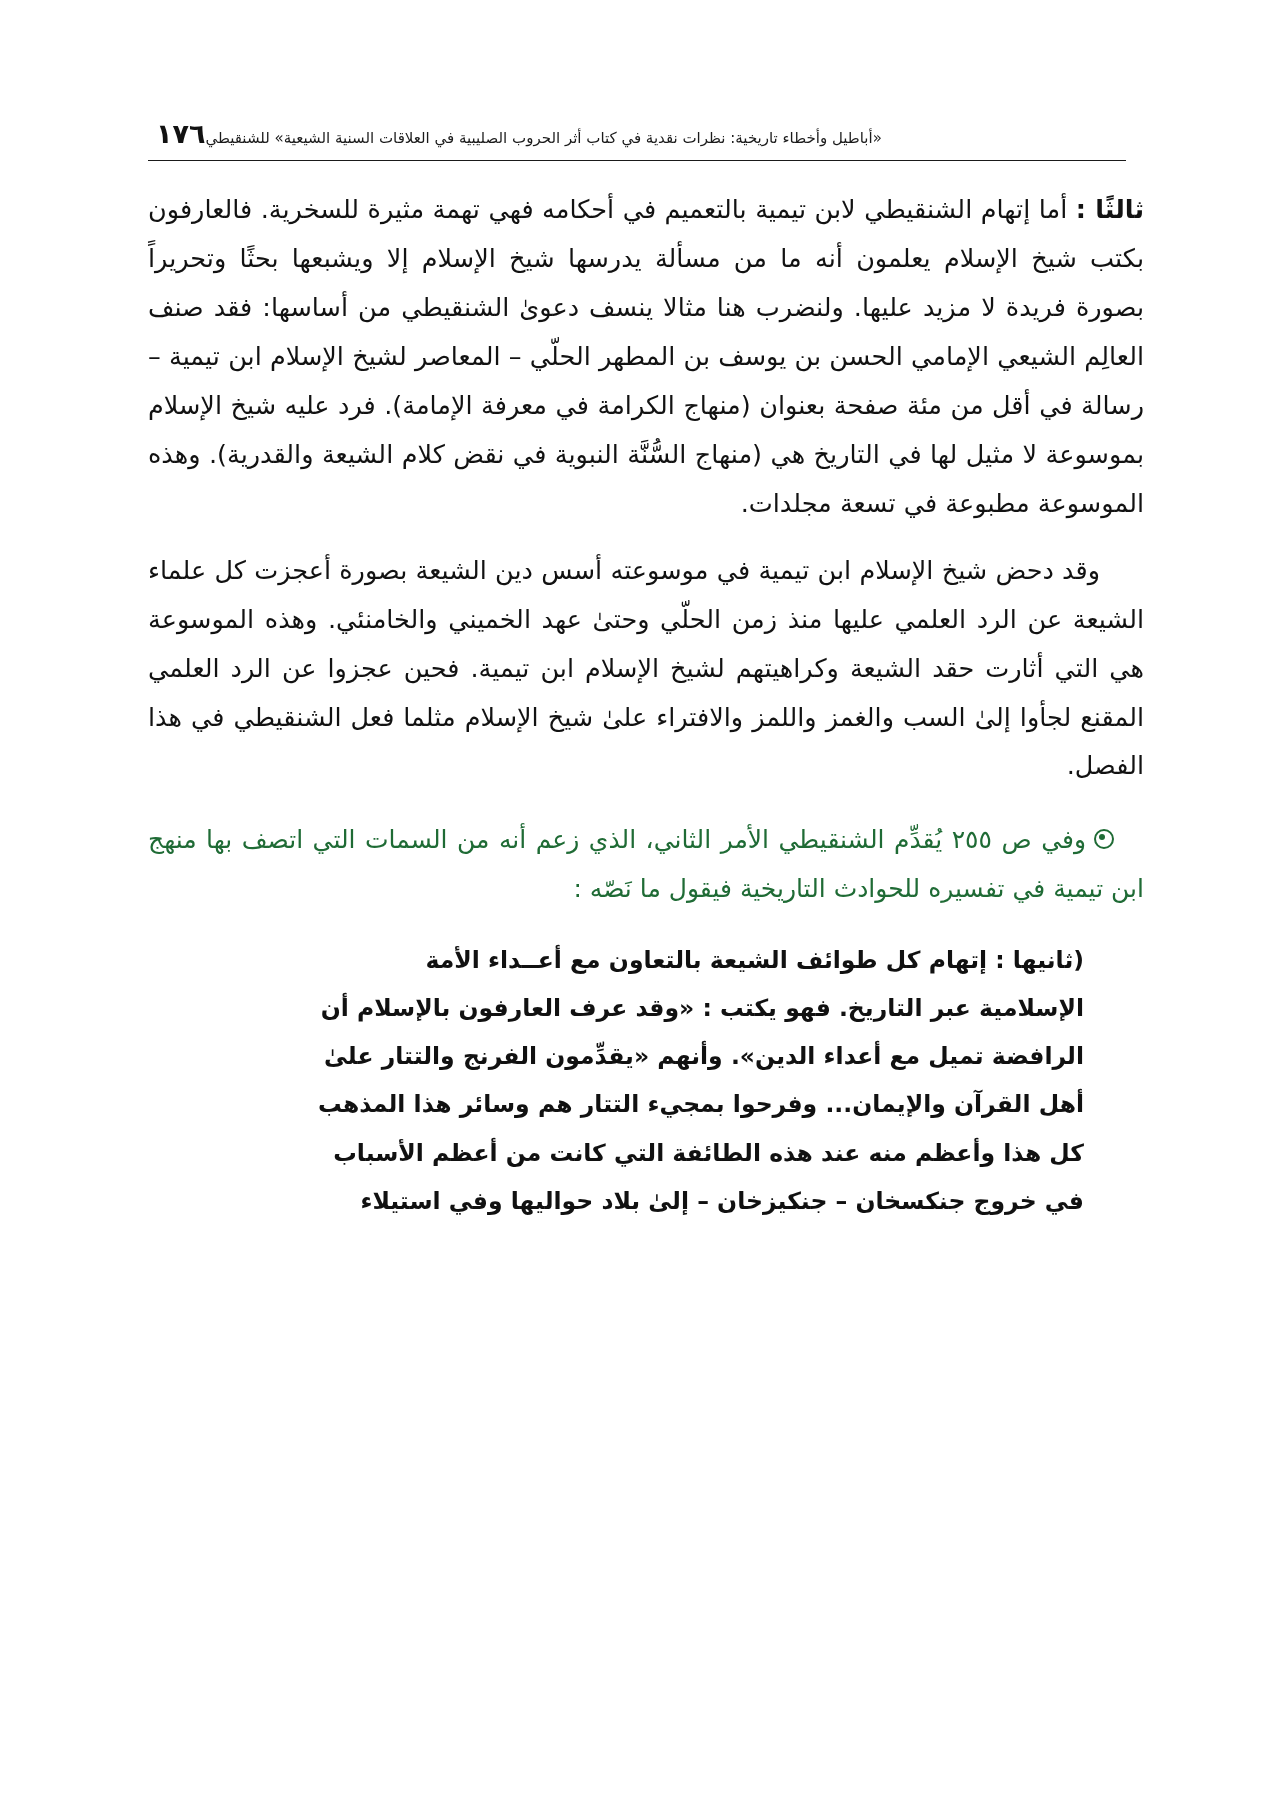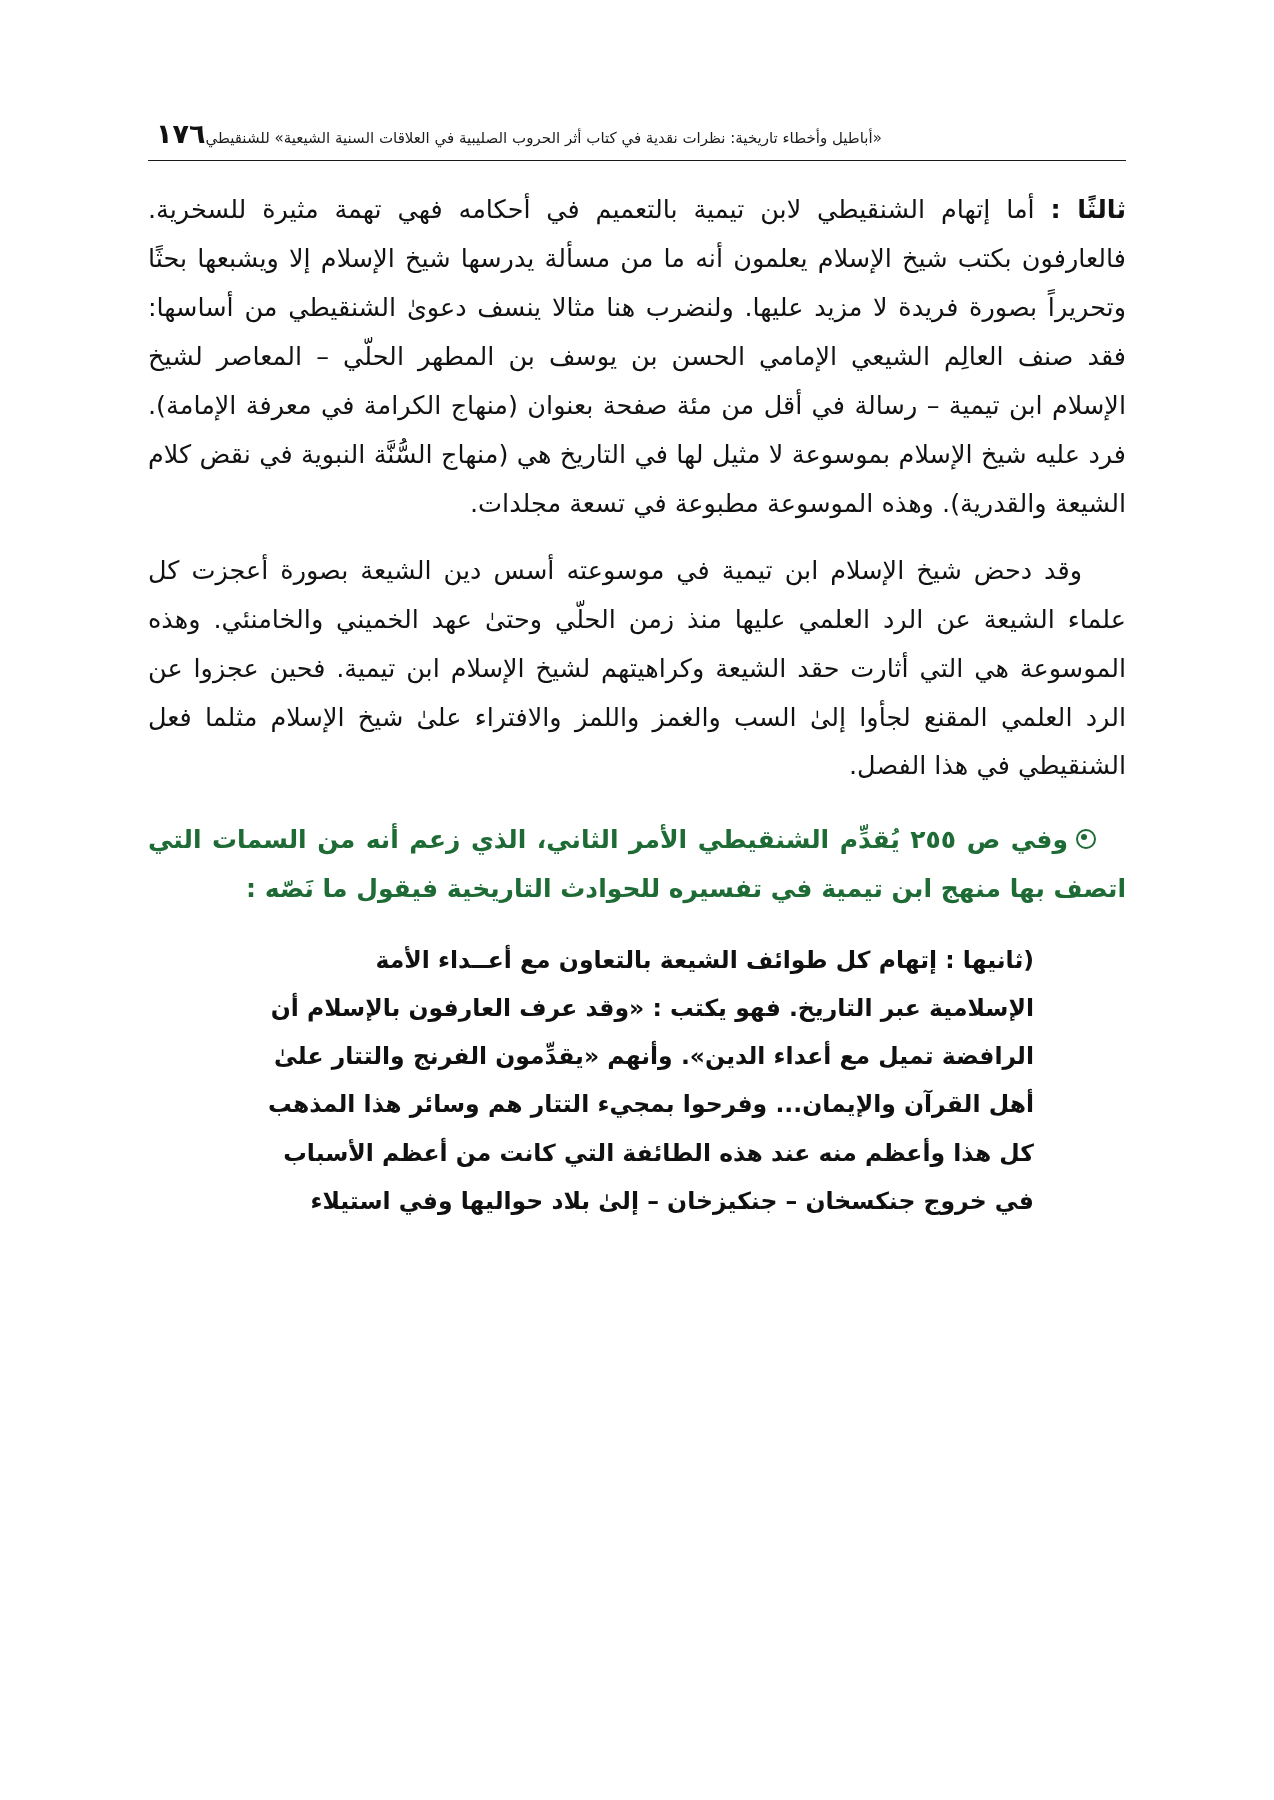--- a/index.html
+++ b/index.html
@@ -52,21 +52,21 @@
     top: 160px;
     right: 148px;
     left: 148px;
     border-top: 1.6px solid #1a1a1a;
   }
 
   
   .body {
     position: absolute;
     top: 185px;
-    right: 148px;
+    right: 130px;
     left: 148px;
   }
   p {
     margin: 0 0 0 0;
     text-align: justify;
     text-align-last: right;
     font-size: 25.5px;
     line-height: 1.92;
     color: #121212;
   }
@@ -74,21 +74,21 @@
     margin-bottom: 18px;
     text-indent: 44px;
   }
   .para.no-indent { text-indent: 0; }
 
   .b { font-weight: bold; }
 
   
   .green-para {
     color: #1f6b35;
-    font-weight: bold;
+    font-weight: normal;
     font-size: 25px;
     line-height: 1.95;
     text-align: justify;
     text-align-last: right;
     margin-top: 26px;
     margin-bottom: 22px;
     text-indent: 30px;
   }
   .bullet-icon {
     display: inline-block;
@@ -105,21 +105,21 @@
     position: absolute;
     top: 3px; left: 3px;
     width: 6px; height: 6px;
     border-radius: 50%;
     background: #1f6b35;
   }
 
   
   .quote-block {
     margin-top: 20px;
-    margin-right: 92px;
+    margin-right: 60px;
     margin-left: 58px;
   }
   .quote-block p {
     font-size: 23.5px;
     line-height: 2.05;
     text-align: justify;
     text-align-last: right;
     color: #111;
     font-weight: bold;
   }

